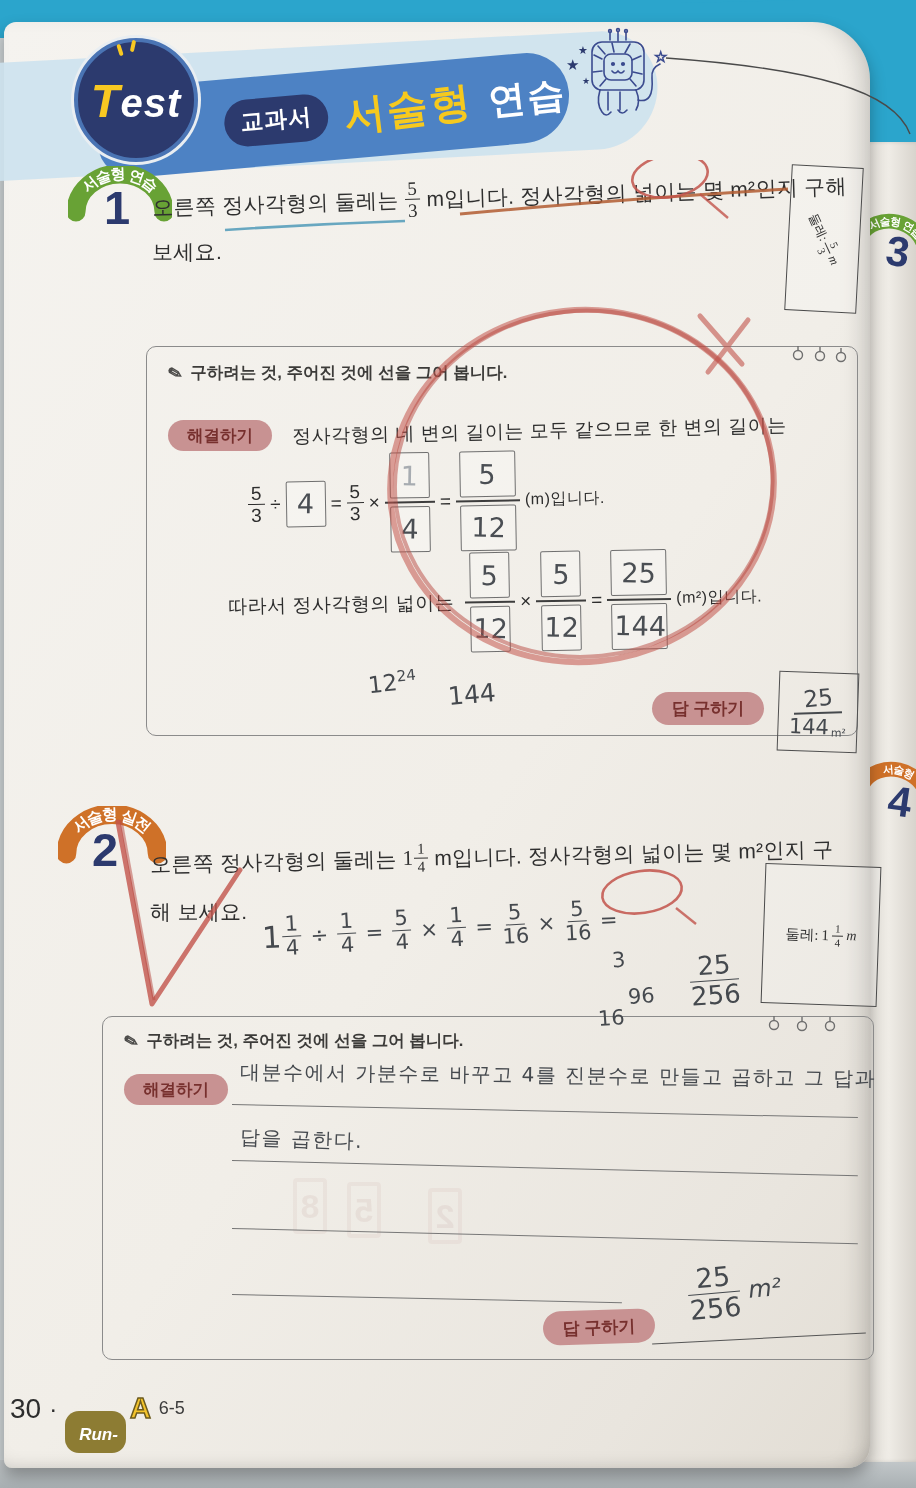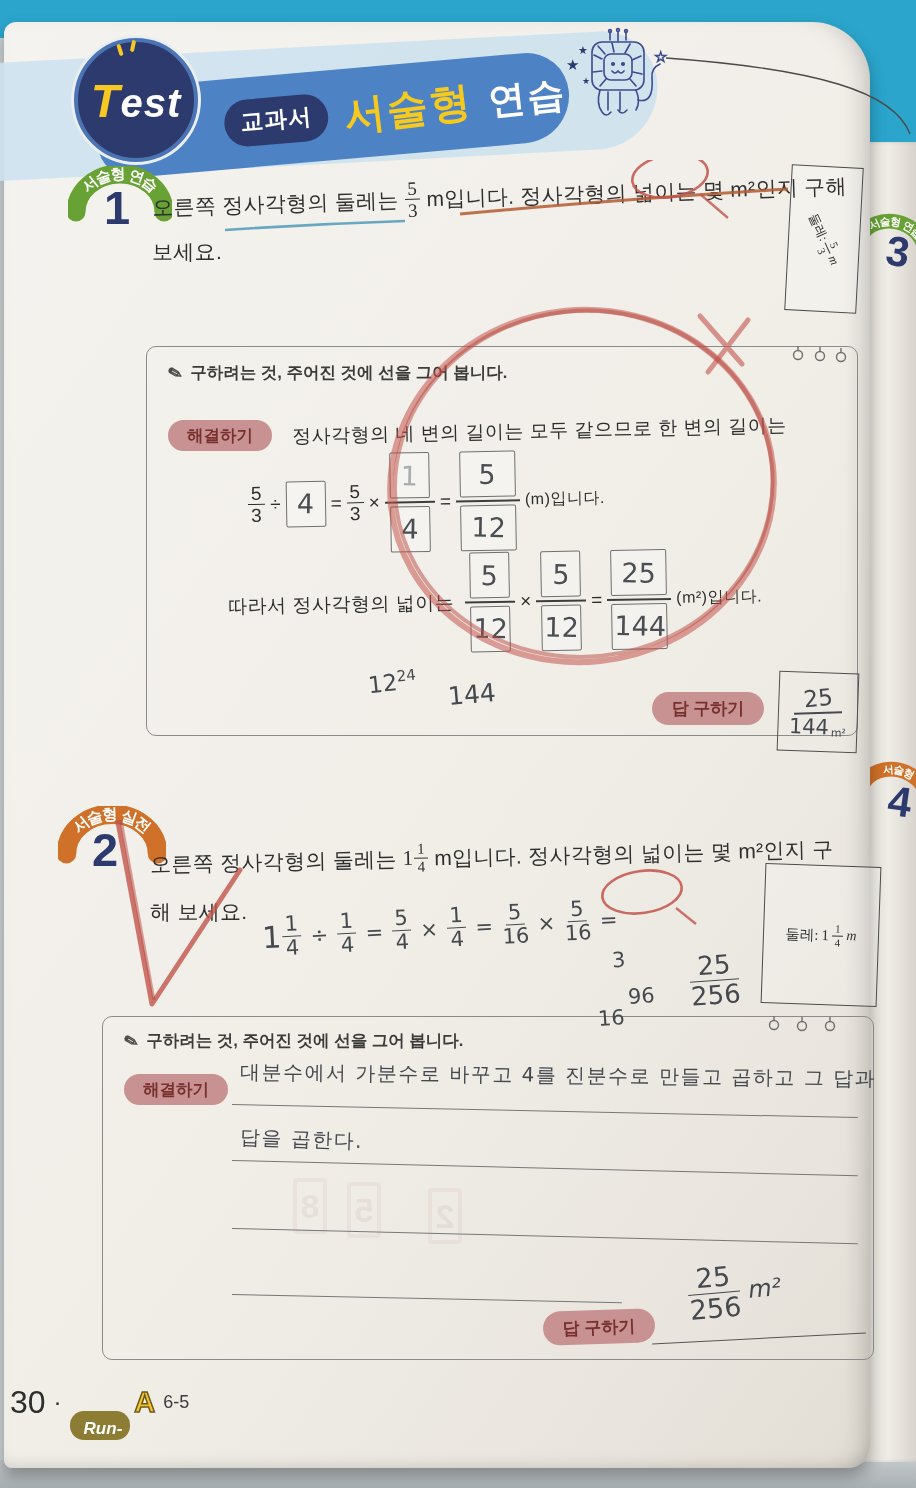--- a/index.html
+++ b/index.html
@@ -68,23 +68,23 @@
   .rule { height:1.3px; background:#777; z-index:5; transform-origin:left center; }
   .figbox { border:1.6px solid #4a4a4a; background:rgba(255,255,255,.18); z-index:4; display:flex; align-items:center; justify-content:center; }
   .loopdeco { z-index:5; }
   .ghost { position:absolute; width:34px; height:56px; border:4px solid #c9a5a0; border-radius:4px; opacity:.13; color:#b58f8a; font-size:34px; font-weight:700; display:flex; align-items:center; justify-content:center; transform:scaleX(-1); z-index:3; }
 
   
   svg.ink { z-index:7; pointer-events:none; }
 
   
   #footer { left:10px; top:1364px; display:flex; align-items:center; gap:8px; z-index:5; }
-  #footer .pagenum { font-size:32px; color:#2d2d2d; }
+  #footer .pagenum { font-size:28px; color:#2d2d2d; }
   #footer .dot { font-size:24px; color:#2d2d2d; }
-  #brand-pill { background:#8d7c33; color:#fff; font-weight:700; font-style:italic; font-size:17px; height:29px; padding:6px 8px 0 14px; border-radius:14px; display:flex; align-items:center;margin-top:47px; }
+  #brand-pill { background:#8d7c33; color:#fff; font-weight:700; font-style:italic; font-size:17px; height:42px; padding:6px 8px 0 14px; border-radius:14px; display:flex; align-items:center;margin-top:47px; }
   #brand-letter { font-size:29px; font-weight:800; color:#f3c32c; -webkit-text-stroke:1.5px #6b5a1e; margin-left:-4px; }
   #edition { font-size:18px; color:#3c3c3c; }
 </style>
 </head>
 <body>
 
 <div class="abs" id="cyan-top"></div>
 <div class="abs" id="cyan-corner"></div>
 <div class="abs" id="bottom-shade"></div>
 

